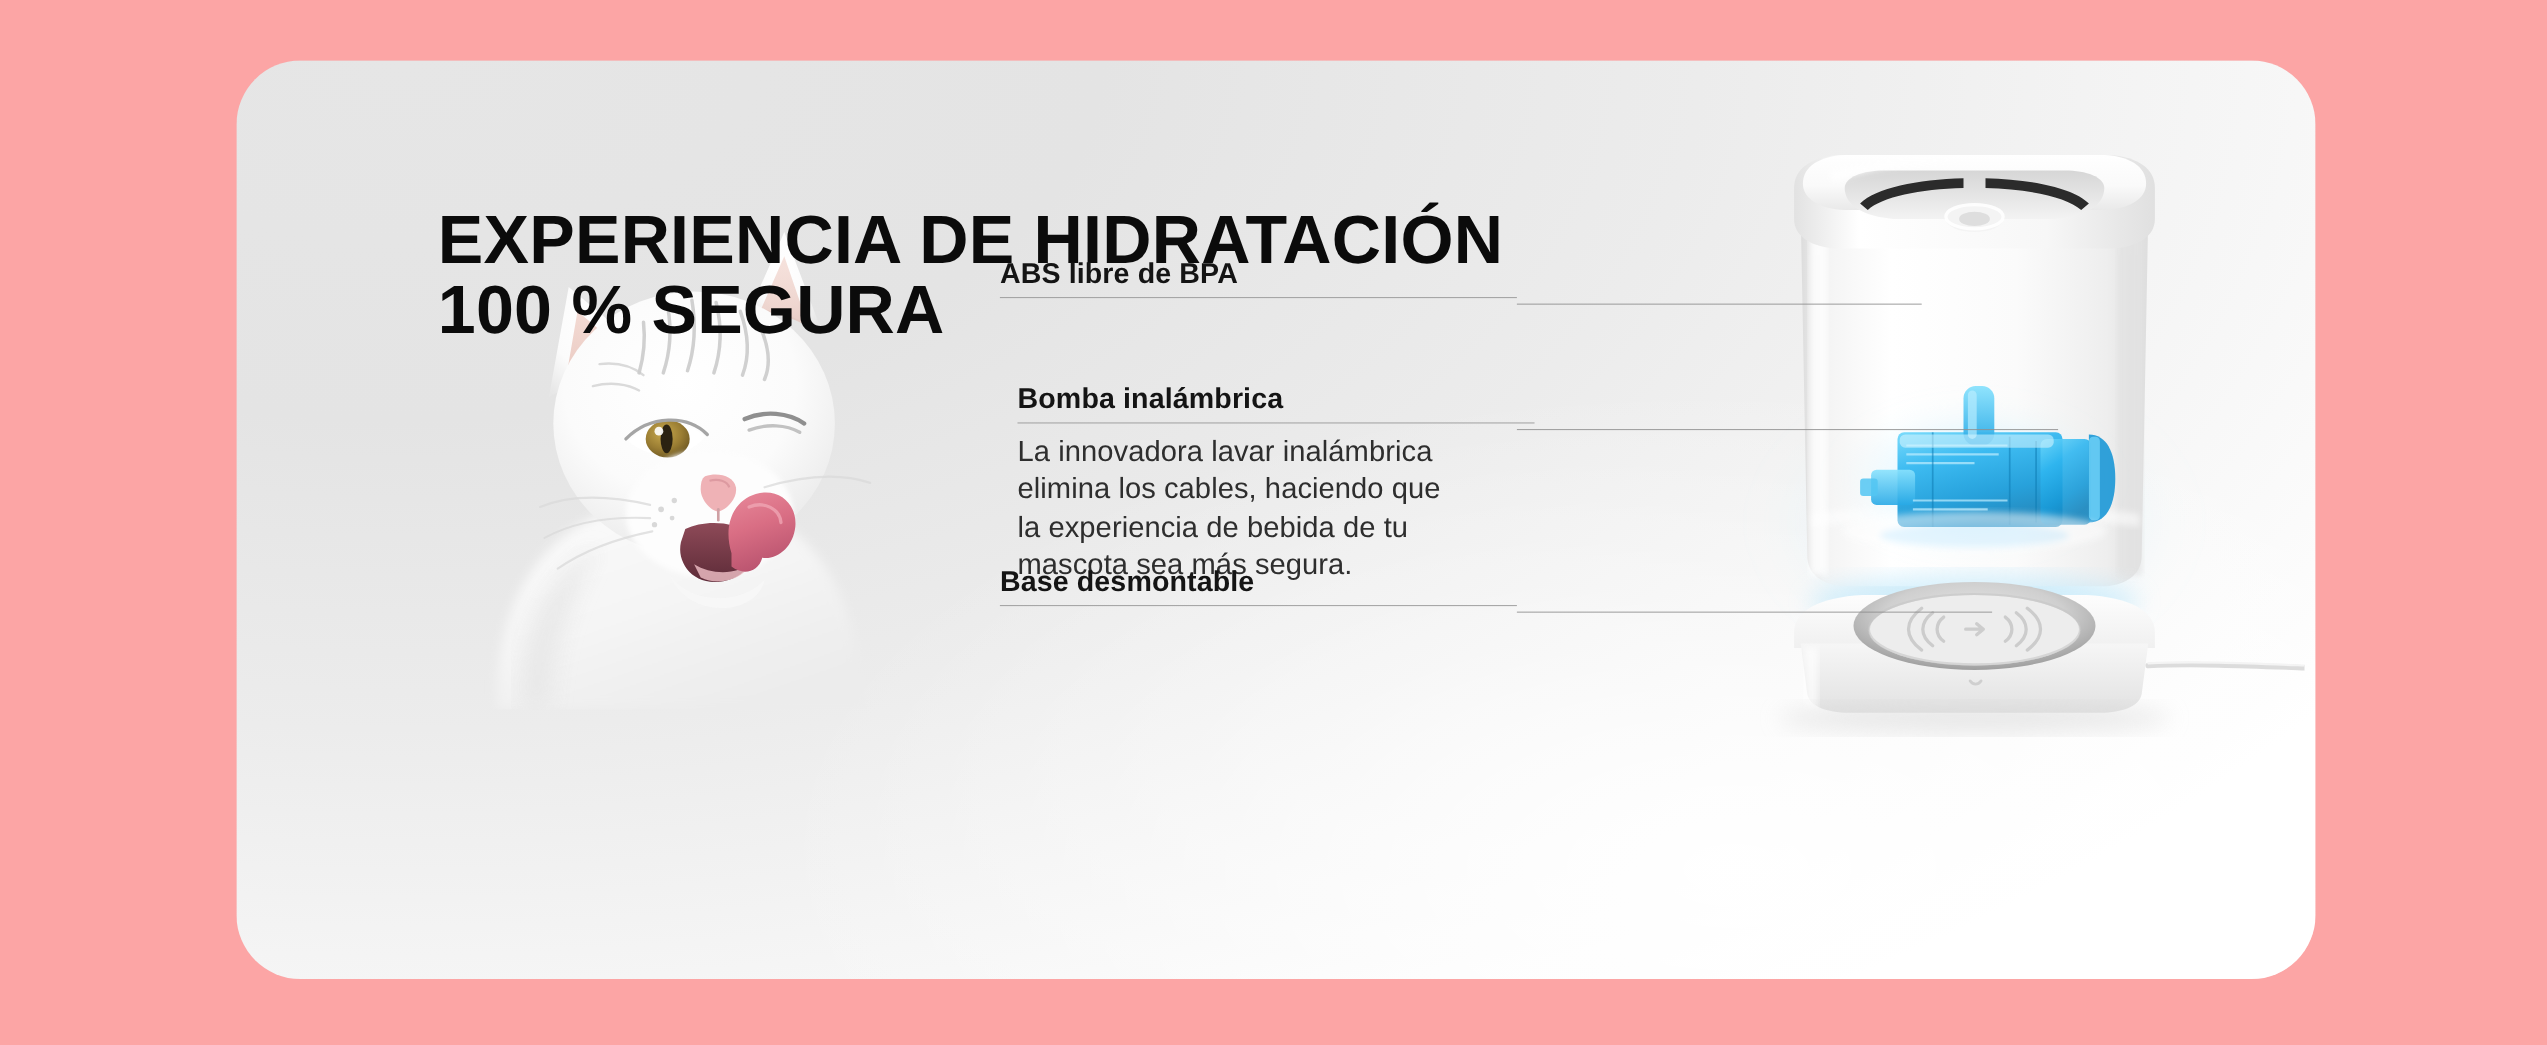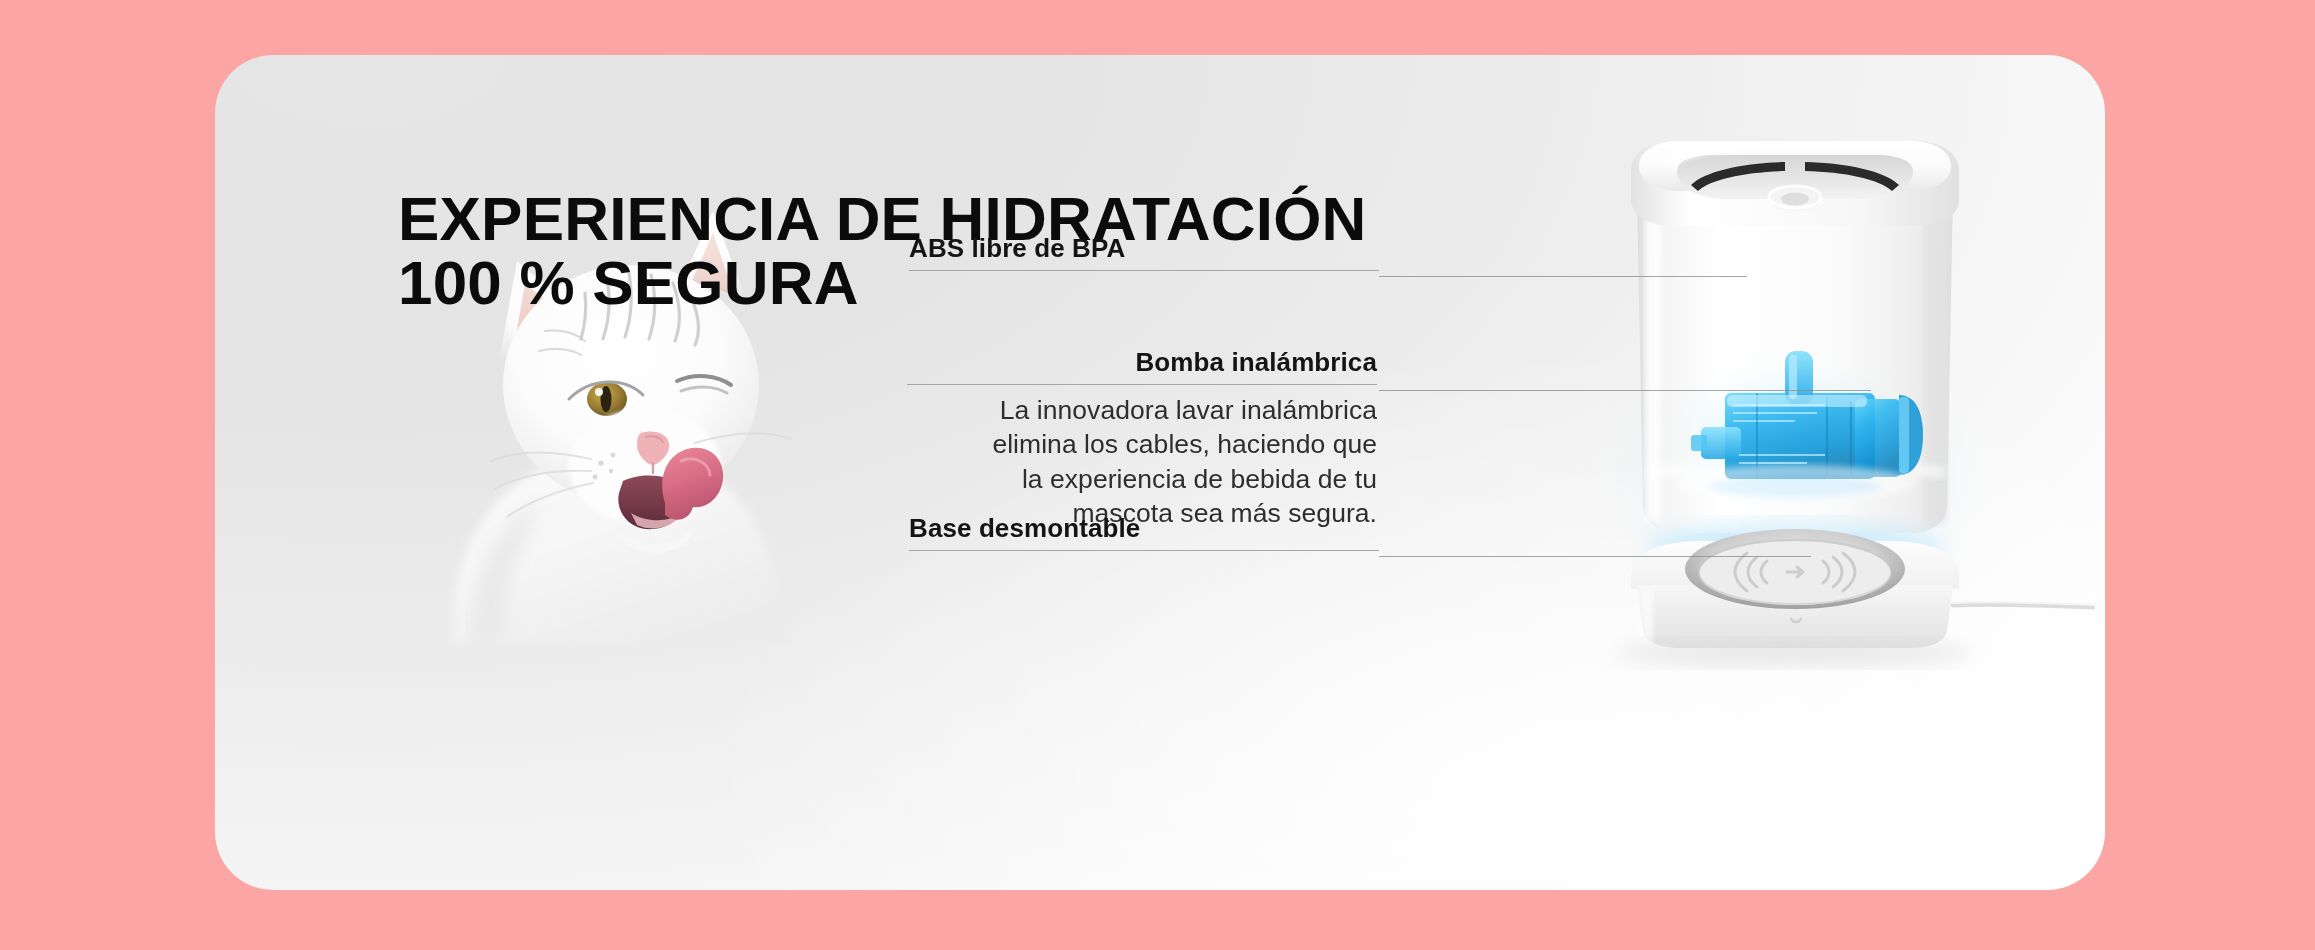--- a/index.html
+++ b/index.html
@@ -19,21 +19,21 @@
     background:radial-gradient(75% 85% at 72% 88%, rgba(255,255,255,.95) 0%, rgba(255,255,255,0) 62%);}
 
   
   .title{position:absolute;left:183px;top:90px;width:1000px;
     font-size:62px;line-height:1.04;font-weight:600;letter-spacing:.2px;
     color:#0b0b0b;text-transform:uppercase;white-space:pre-line;}
 
   
   .callout{position:absolute;width:470px;}
   .co1{left:694px;top:178px;}
-  .co2{left:692px;top:292px;text-align:right;}
+  .co2{left:710px;top:292px;}
   .co3{left:694px;top:458px;}
   .co-head{font-size:26px;font-weight:700;color:#141414;letter-spacing:.1px;line-height:1.18;}
   .co-rule{height:1px;background:#9a9a9a;margin-top:6px;opacity:.85;}
   .co-body{font-size:26.5px;line-height:1.30;color:#2e2e2e;margin-top:8px;white-space:pre-line;letter-spacing:.05px;}
 
   
   .leader{position:absolute;height:1px;background:#8f8f8f;opacity:.8;}
   .ld1{left:1164px;top:221px;width:368px;}
   .ld2{left:1164px;top:335px;width:492px;}
   .ld3{left:1164px;top:501px;width:432px;}

